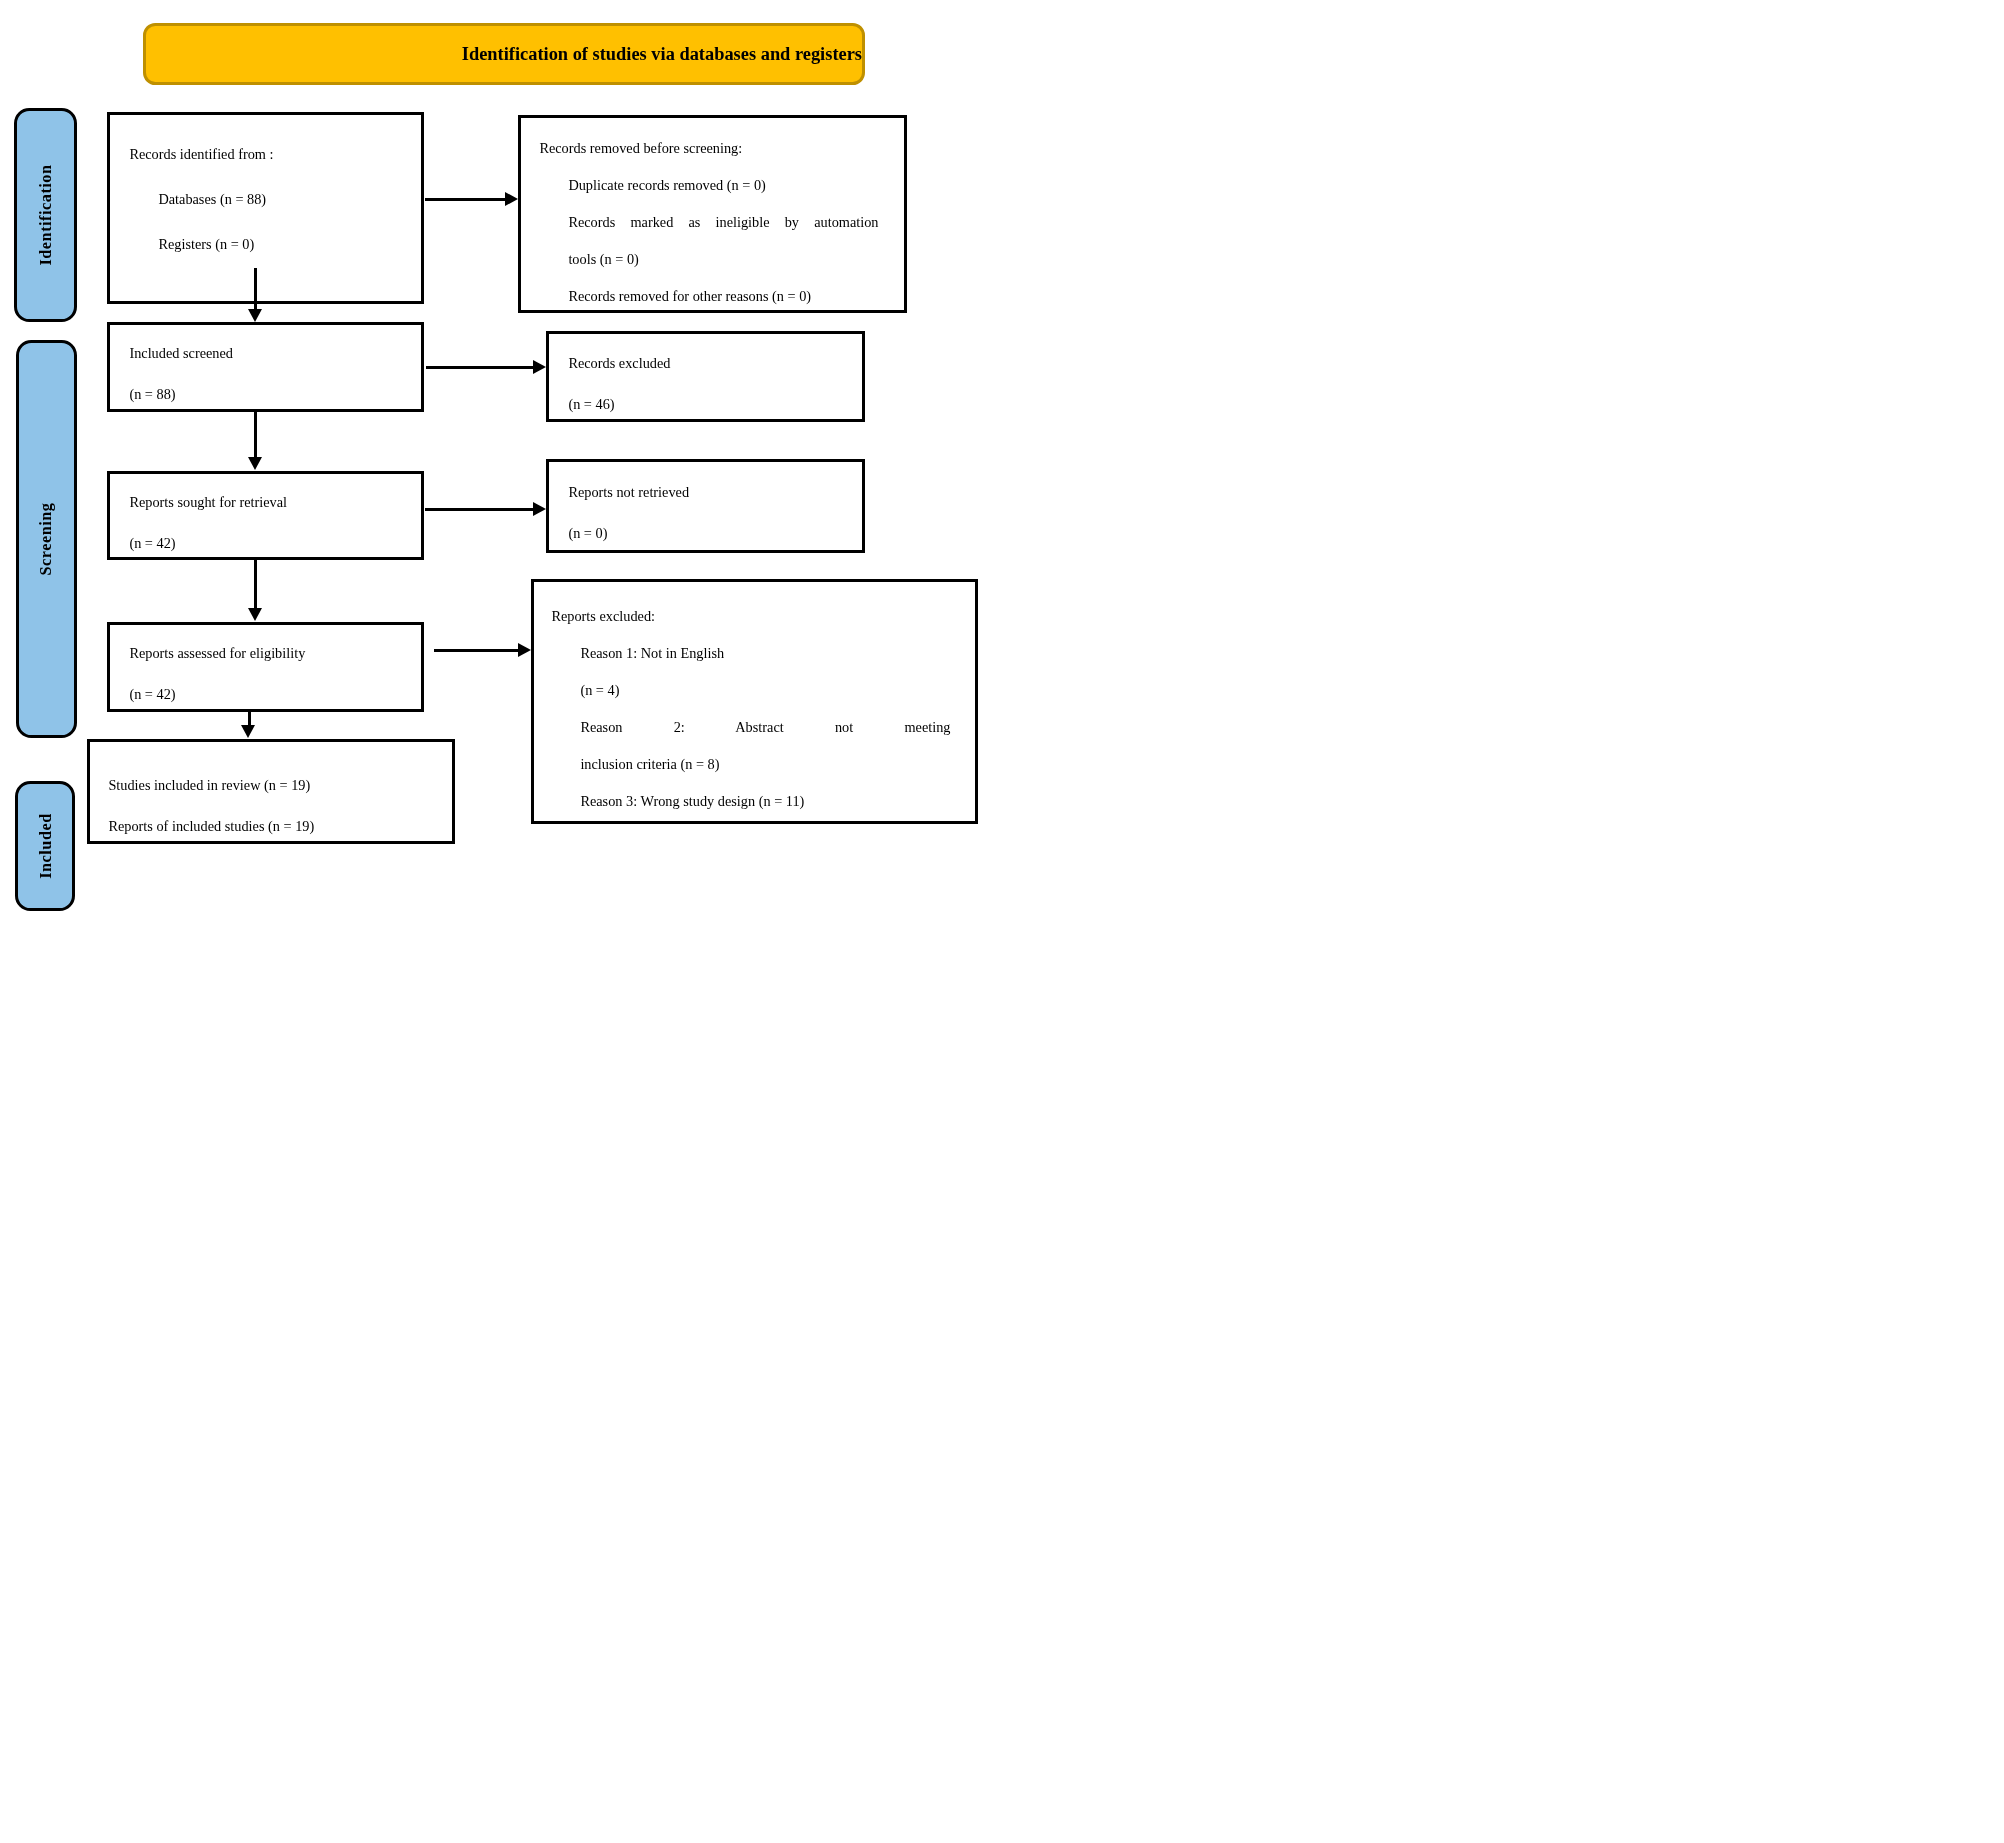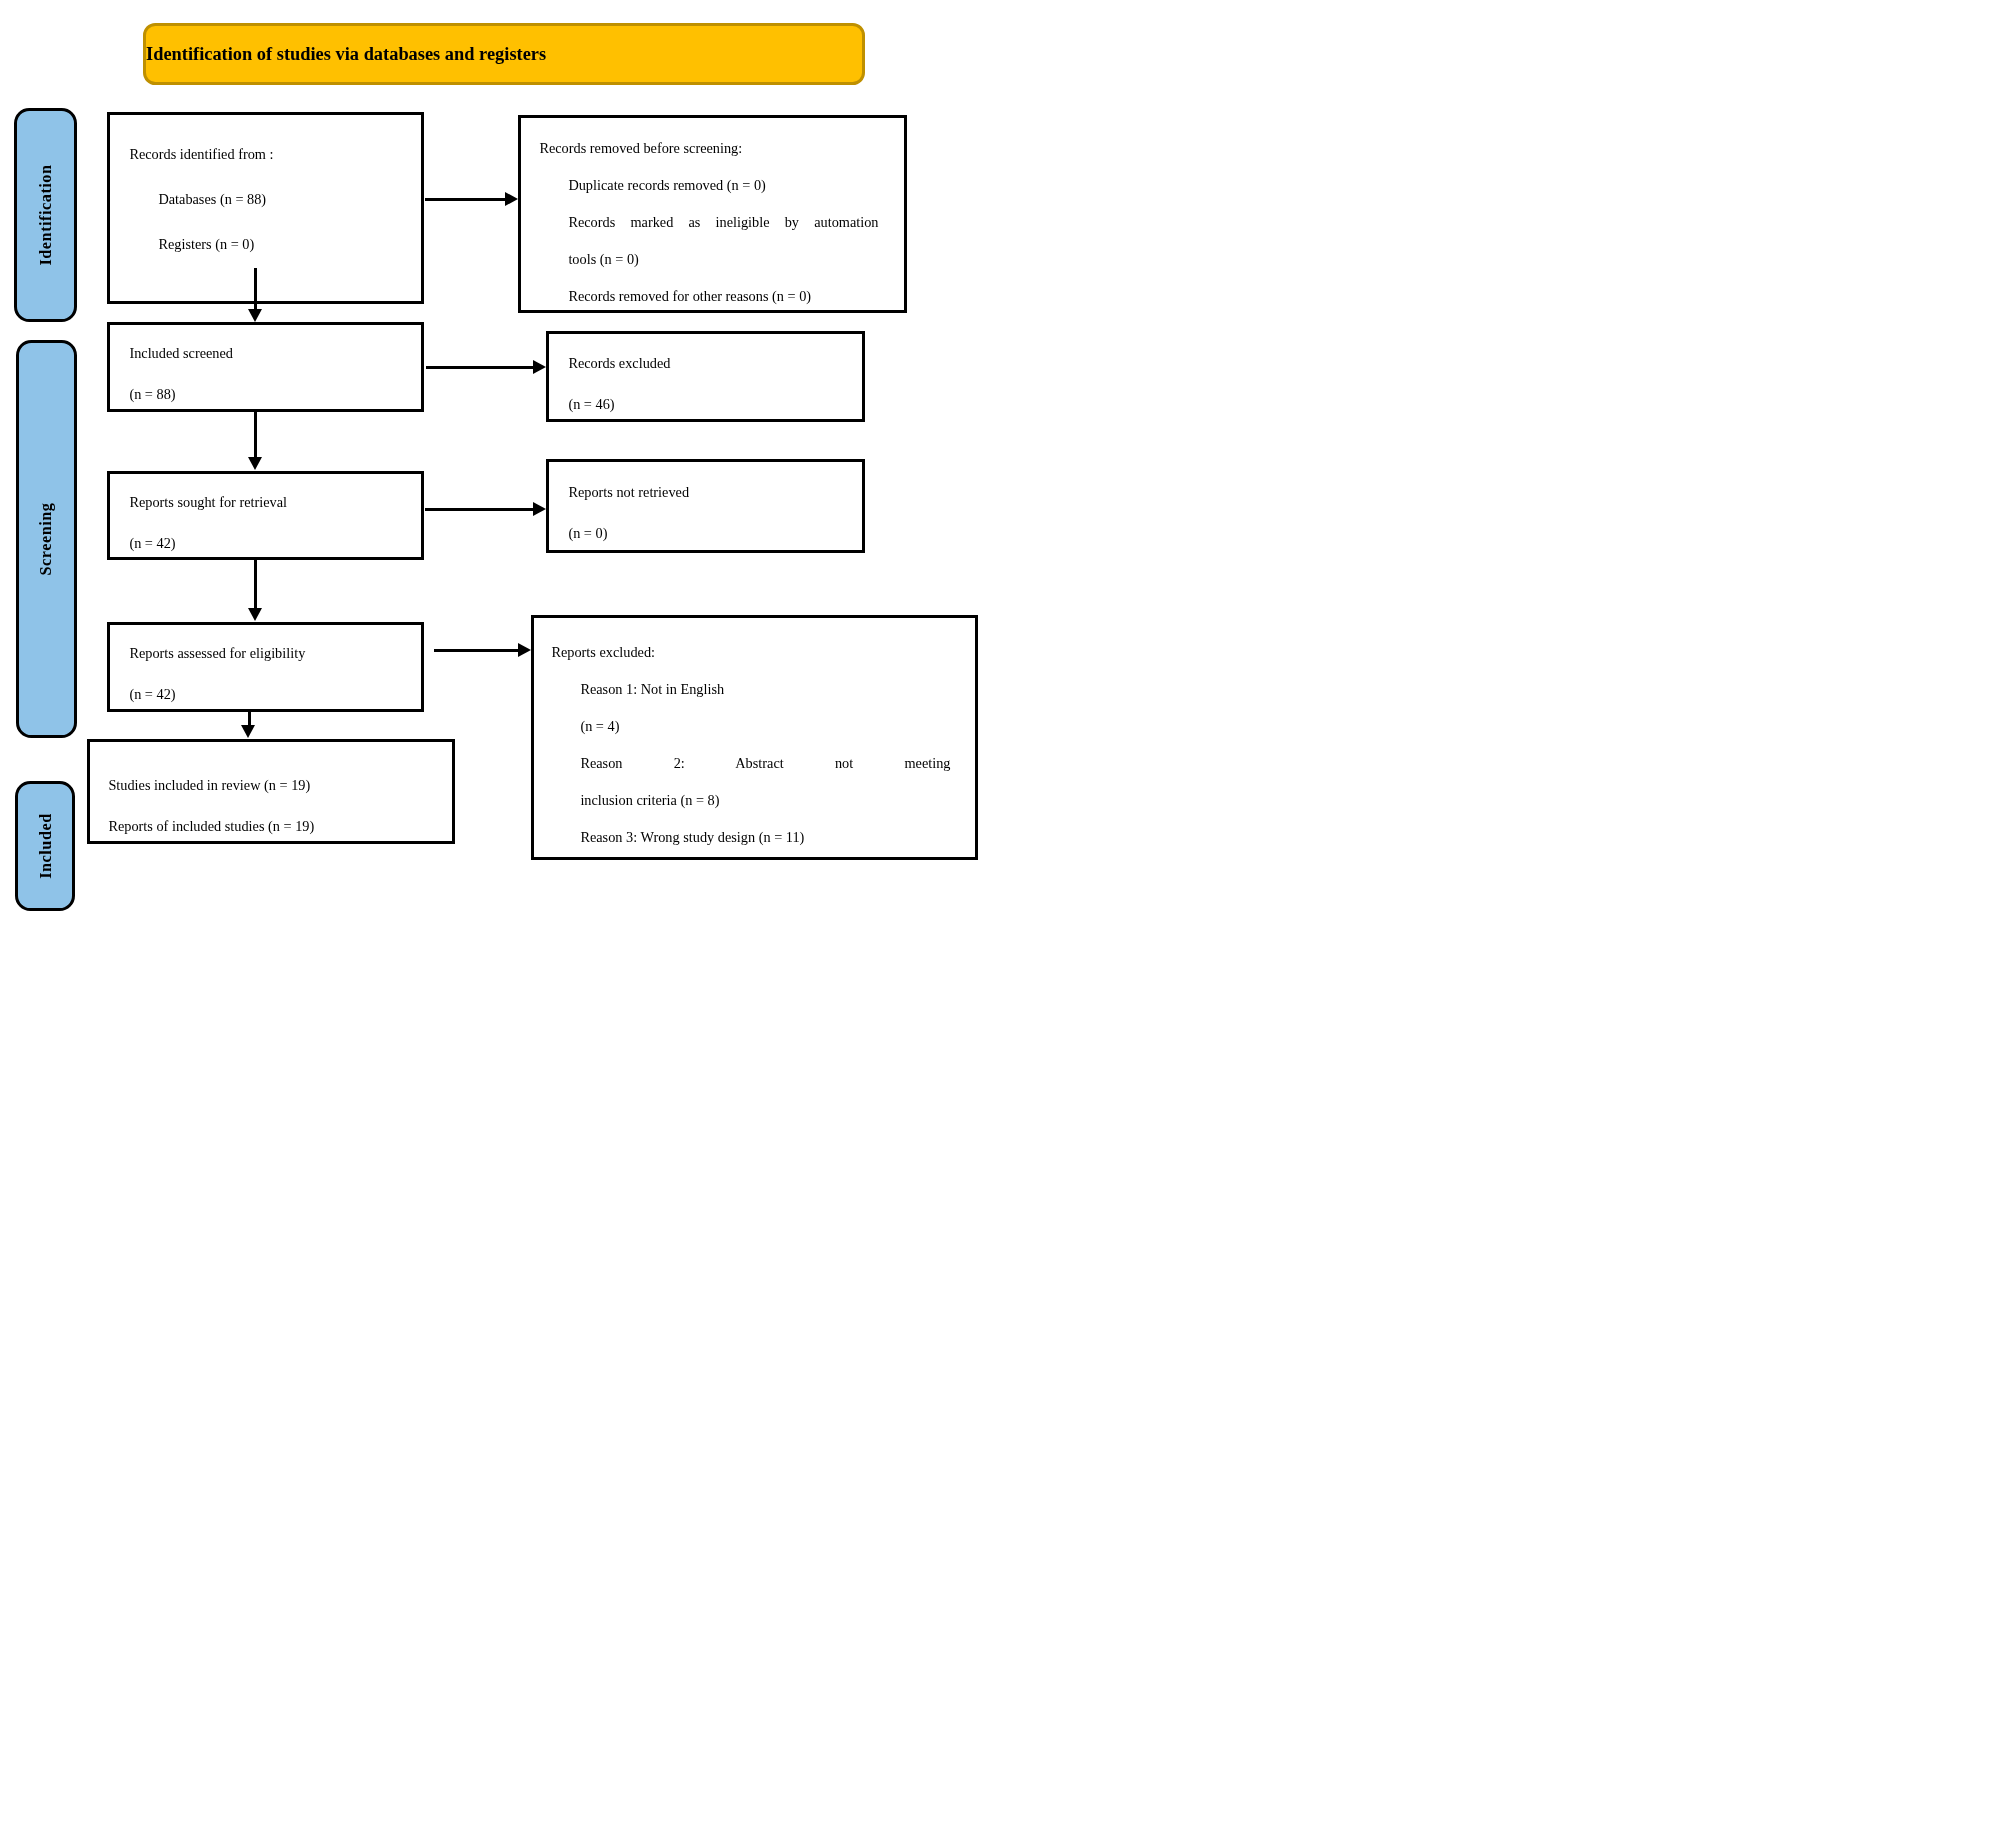--- a/index.html
+++ b/index.html
@@ -8,21 +8,21 @@
     width:1002px;height:922px;
     background:#ffffff;
     font-family:"Liberation Serif","DejaVu Serif",serif;
     color:#000;
   }
   
   .banner{
     position:absolute;left:143px;top:23px;width:722px;height:62px;
     background:#FFC000;border:3.1px solid #BF9000;border-radius:12.3px;
     box-sizing:border-box;
-    display:flex;align-items:center;justify-content:flex-start;
+    display:flex;align-items:center;justify-content:flex-end;
     font-weight:bold;font-size:18.4px;
   }
   
   .stage{
     position:absolute;background:#8FC3E8;border:3.6px solid #000;border-radius:15.3px;
     box-sizing:border-box;
     display:flex;align-items:center;justify-content:center;
   }
   .stage .rot{
     transform:rotate(-90deg);white-space:nowrap;
@@ -42,21 +42,21 @@
   
   #box-identified{left:107px;top:112px;width:317px;height:192px;padding:17.4px 5.1px 0 19.4px;line-height:45px;}
   #box-screened{left:107px;top:322px;width:317px;height:90px;padding:8.2px 5.1px 0 19.4px;line-height:41px;}
   #box-sought{left:107px;top:471px;width:317px;height:89px;padding:8.2px 5.1px 0 19.4px;line-height:41px;}
   #box-assessed{left:107px;top:622px;width:317px;height:90px;padding:8.2px 5.1px 0 19.4px;line-height:41px;}
   #box-included{left:87px;top:739px;width:368px;height:105px;padding:22.5px 5.1px 0 18.4px;line-height:41px;}
   
   #box-removed{left:518px;top:115px;width:389px;height:198px;padding:12.3px 18.4px 0 18.4px;line-height:37px;}
   #box-excluded-records{left:546px;top:331px;width:319px;height:91px;padding:9.2px 5.1px 0 19.4px;line-height:41px;}
   #box-not-retrieved{left:546px;top:459px;width:319px;height:94px;padding:10.2px 5.1px 0 19.4px;line-height:41px;}
-  #box-excluded-reports{left:531px;top:579px;width:447px;height:245px;padding:16.3px 17.4px 0 17.4px;line-height:37px;margin-top:36px;}
+  #box-excluded-reports{left:531px;top:579px;width:447px;height:245px;padding:16.3px 17.4px 0 17.4px;line-height:37px;}
   
   .vline{position:absolute;width:2.6px;background:#000;}
   .hline{position:absolute;height:2.6px;background:#000;}
   .head-down{position:absolute;width:0;height:0;
     border-left:7.7px solid transparent;border-right:7.7px solid transparent;border-top:13.8px solid #000;}
   .head-right{position:absolute;width:0;height:0;
     border-top:7.7px solid transparent;border-bottom:7.7px solid transparent;border-left:13.8px solid #000;}
 </style>
 </head>
 <body>

